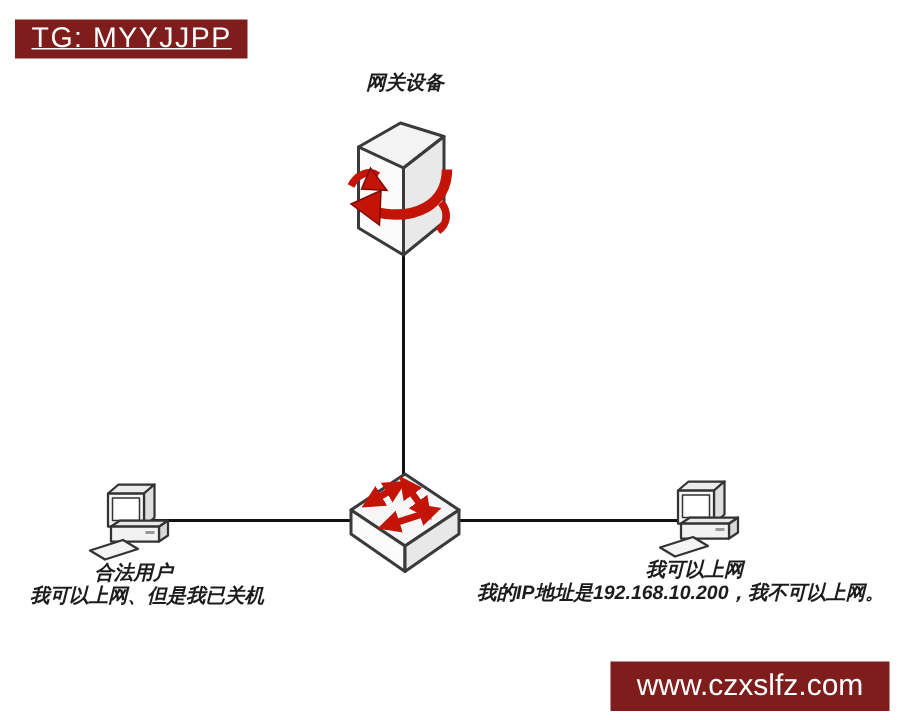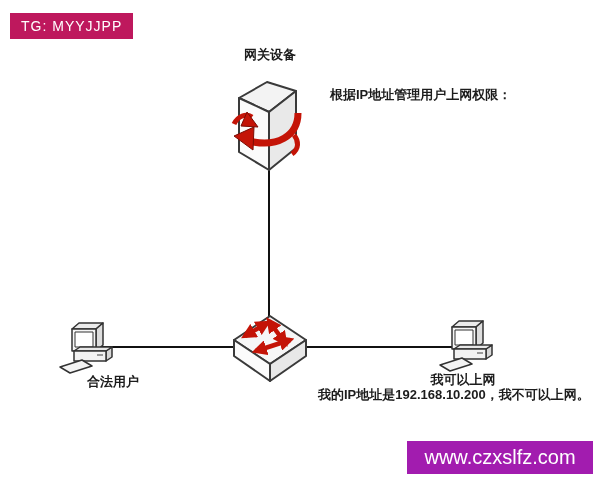--- a/index.html
+++ b/index.html
@@ -4,30 +4,30 @@
 <style>
   html,body{margin:0;padding:0;background:#ffffff;}
   .stage{
     position:relative;width:600px;height:480px;background:#ffffff;overflow:hidden;
     font-family:"Liberation Sans","DejaVu Sans",sans-serif;color:#1c1c1c;
   }
   .stage svg{position:absolute;left:0;top:0;}
   .abs{position:absolute;}
   .banner{
     left:10px;top:13px;height:26px;line-height:26px;padding:0 11px;
-    background:#be185d;color:#ffffff;font-size:14px;letter-spacing:1px;white-space:nowrap;
+    background:#7f1d1d;color:#ffffff;font-size:19px;letter-spacing:1px;white-space:nowrap;text-decoration:underline;
   }
   .watermark{
     left:407px;top:441px;width:186px;height:33px;line-height:33px;text-align:center;
-    background:#a21caf;color:#ffffff;font-size:20px;white-space:nowrap;
+    background:#7f1d1d;color:#ffffff;font-size:20px;white-space:nowrap;
   }
-  .cn{font-weight:600;font-size:13px;}
+  .cn{font-weight:600;font-size:13px;font-style:italic;}
   .gateway-label{left:229px;top:46px;width:82px;text-align:center;white-space:nowrap;}
   .policy-note{left:330px;top:86px;line-height:17px;white-space:nowrap;}
-  .legal-label{left:39px;top:373px;width:100px;text-align:right;white-space:nowrap;}
+  .legal-label{left:39px;top:373px;width:100px;text-align:center;white-space:nowrap;}
   .legal-text{left:0px;top:389px;width:196px;text-align:center;line-height:16px;white-space:nowrap;}
   .illegal-label{left:413px;top:371px;width:100px;text-align:center;white-space:nowrap;}
   .illegal-text{left:318px;top:387px;width:280px;text-align:left;line-height:16px;white-space:nowrap;}
 </style>
 </head>
 <body>
 
 <div class="stage">
 
   <svg width="600" height="480" viewBox="0 0 600 480">
@@ -82,25 +82,25 @@
     </defs>
     <use href="#pc" x="60" y="320"></use>
     <use href="#pc" x="440" y="318"></use>
   </svg>
 
   <div class="abs banner">TG: MYYJJPP</div>
 
   <div class="abs cn gateway-label">网关设备</div>
 
   <div class="abs cn policy-note">
-    <div>根据IP地址管理用户上网权限：</div>
   </div>
 
   <div class="abs cn legal-label">合法用户</div>
   <div class="abs cn legal-text">
+    <div>我可以上网、但是我已关机</div>
   </div>
 
   <div class="abs cn illegal-label">我可以上网</div>
   <div class="abs cn illegal-text">
     <div>我的IP地址是192.168.10.200，我不可以上网。</div>
   </div>
 
   <div class="abs watermark">www.czxslfz.com</div>
 
 </div>

